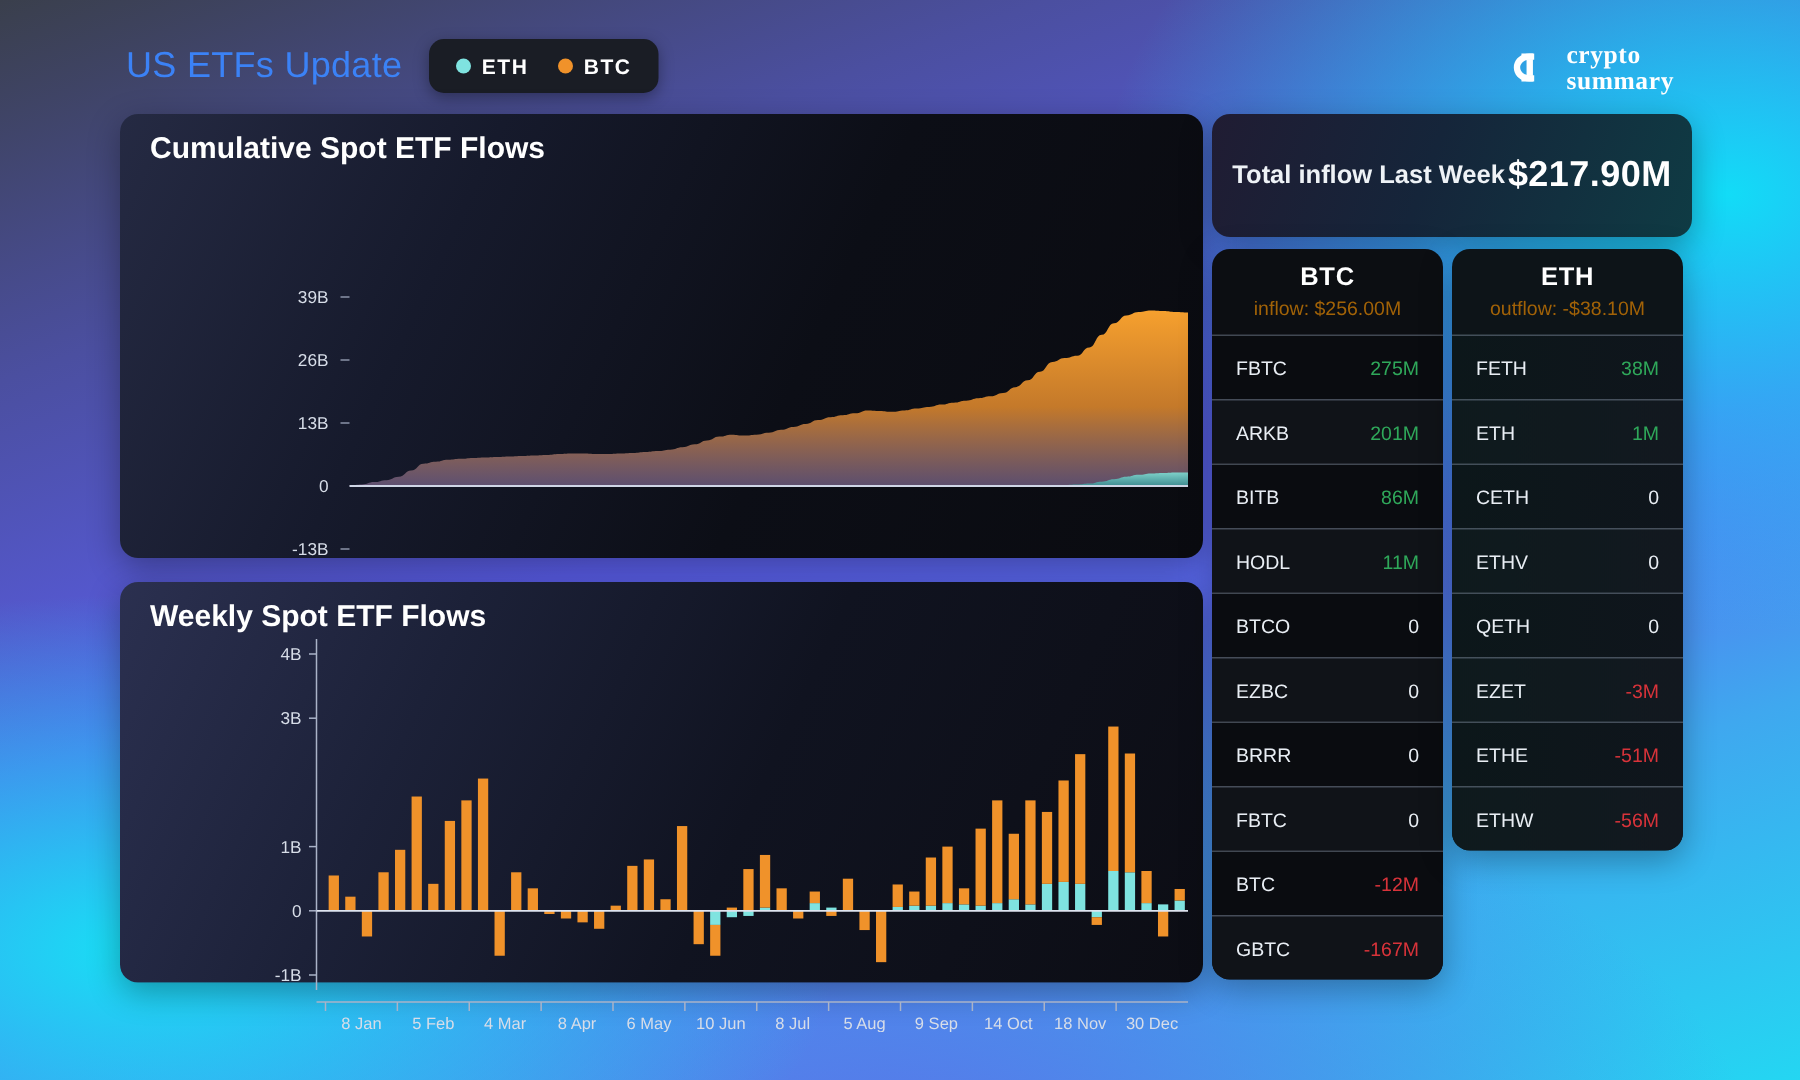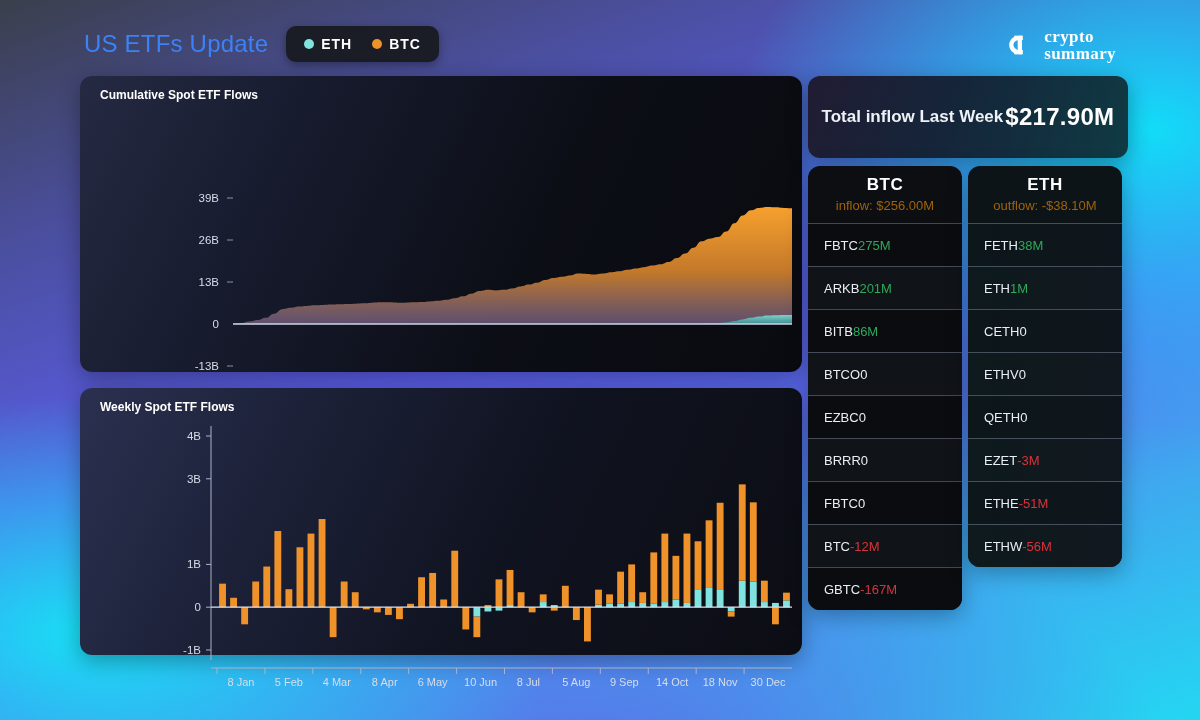--- a/index.html
+++ b/index.html
@@ -36,38 +36,38 @@
   .card { position:absolute; border-radius:12px; box-shadow:0 6px 22px rgba(0,0,0,.32); }
 
   .chart-card-top {
     left:80px; top:76px; width:722px; height:296px;
     background:linear-gradient(115deg,#252a43 0%, #161a2c 30%, #0c0e16 62%, #0a0b10 100%);
   }
   .chart-card-bot {
     left:80px; top:388px; width:722px; height:267px;
     background:linear-gradient(115deg,#2b3050 0%, #1c2138 28%, #101320 58%, #0c0d14 100%);
   }
-  .chart-title { position:absolute; left:20px; top:12px; font-size:12px; font-weight:bold; color:#fff; }
+  .chart-title { position:absolute; left:20px; top:12px; font-size:20px; font-weight:bold; color:#fff; }
 
   .total-card {
     left:808px; top:76px; width:320px; height:82px;
     background:linear-gradient(110deg,#201c33 0%, #15253a 45%, #0f3b44 100%);
     display:flex; flex-direction:row; align-items:center; justify-content:center; gap:2px;
   }
   .total-label { font-size:17px; font-weight:bold; color:#eef2f6; }
   .total-value { font-size:24px; font-weight:bold; color:#fff; letter-spacing:.3px; }
 
   .tbl { position:absolute; top:166px; width:154px; border-radius:12px; overflow:hidden;
          box-shadow:0 6px 22px rgba(0,0,0,.3); }
   .tbl-btc { left:808px; background:#0c0e12; }
   .tbl-eth { left:968px; background:#0d1418; }
   .tbl-head { padding:9px 0 10px; text-align:center; }
   .tbl-name { font-size:17px; font-weight:bold; color:#fff; letter-spacing:.5px; }
   .tbl-sub  { font-size:13px; color:#a16207; margin-top:3px; }
-  .row { display:flex; align-items:center; justify-content:flex-start;
+  .row { display:flex; align-items:center; justify-content:space-between;
          padding:16px 16px; height:43px; border-top:1px solid rgba(180,195,220,.33); }
   .row .tick { font-size:13px; color:#e9eef4; }
   .row .val  { font-size:13px; }
   .pos { color:#2fa85a; }
   .neg { color:#d8333a; }
   .zero{ color:#e9eef4; }
   .tbl-btc .row:nth-child(odd)  { background:#101318; }
   .tbl-btc .row:nth-child(even) { background:#0a0c10; }
   .tbl-eth .row { background:linear-gradient(90deg,#0e1a1d,#12181f); }
   .tbl-eth .row:nth-child(even) { background:linear-gradient(90deg,#0c171a,#0f151c); }
@@ -300,20 +300,24 @@
       </div>
       <div class="row">
         <span class="tick">ARKB</span>
         <span class="val pos">201M</span>
       </div>
       <div class="row">
         <span class="tick">BITB</span>
         <span class="val pos">86M</span>
       </div>
       <div class="row">
+        <span class="tick">HODL</span>
+        <span class="val pos">11M</span>
+      </div>
+      <div class="row">
         <span class="tick">BTCO</span>
         <span class="val zero">0</span>
       </div>
       <div class="row">
         <span class="tick">EZBC</span>
         <span class="val zero">0</span>
       </div>
       <div class="row">
         <span class="tick">BRRR</span>
         <span class="val zero">0</span>

